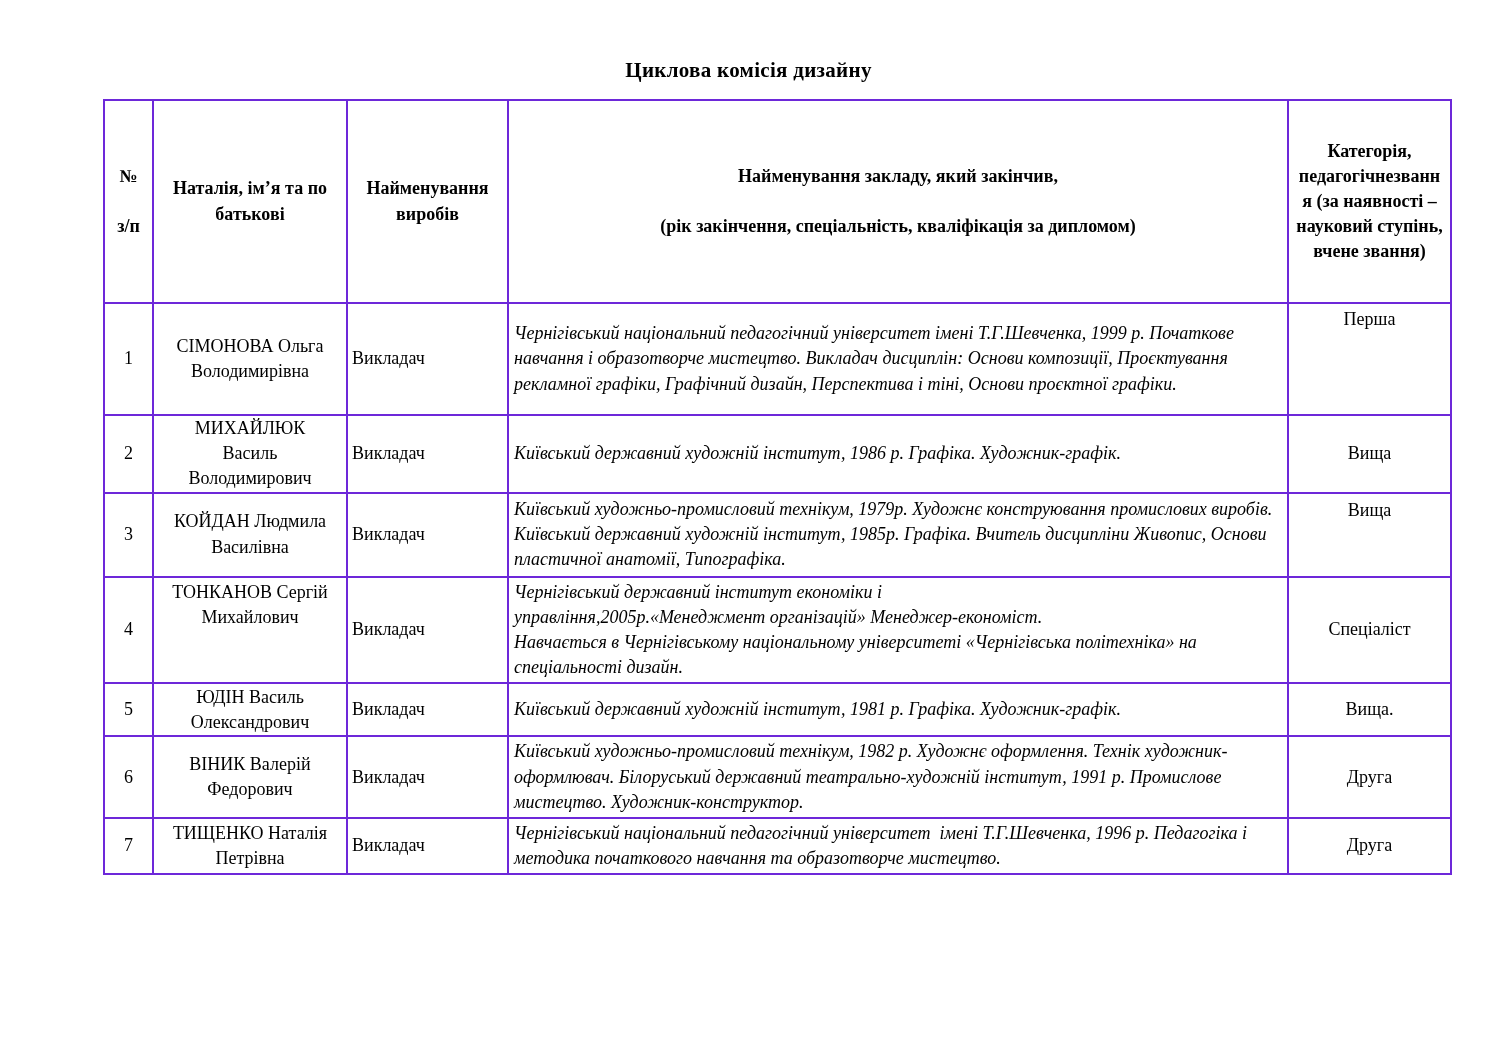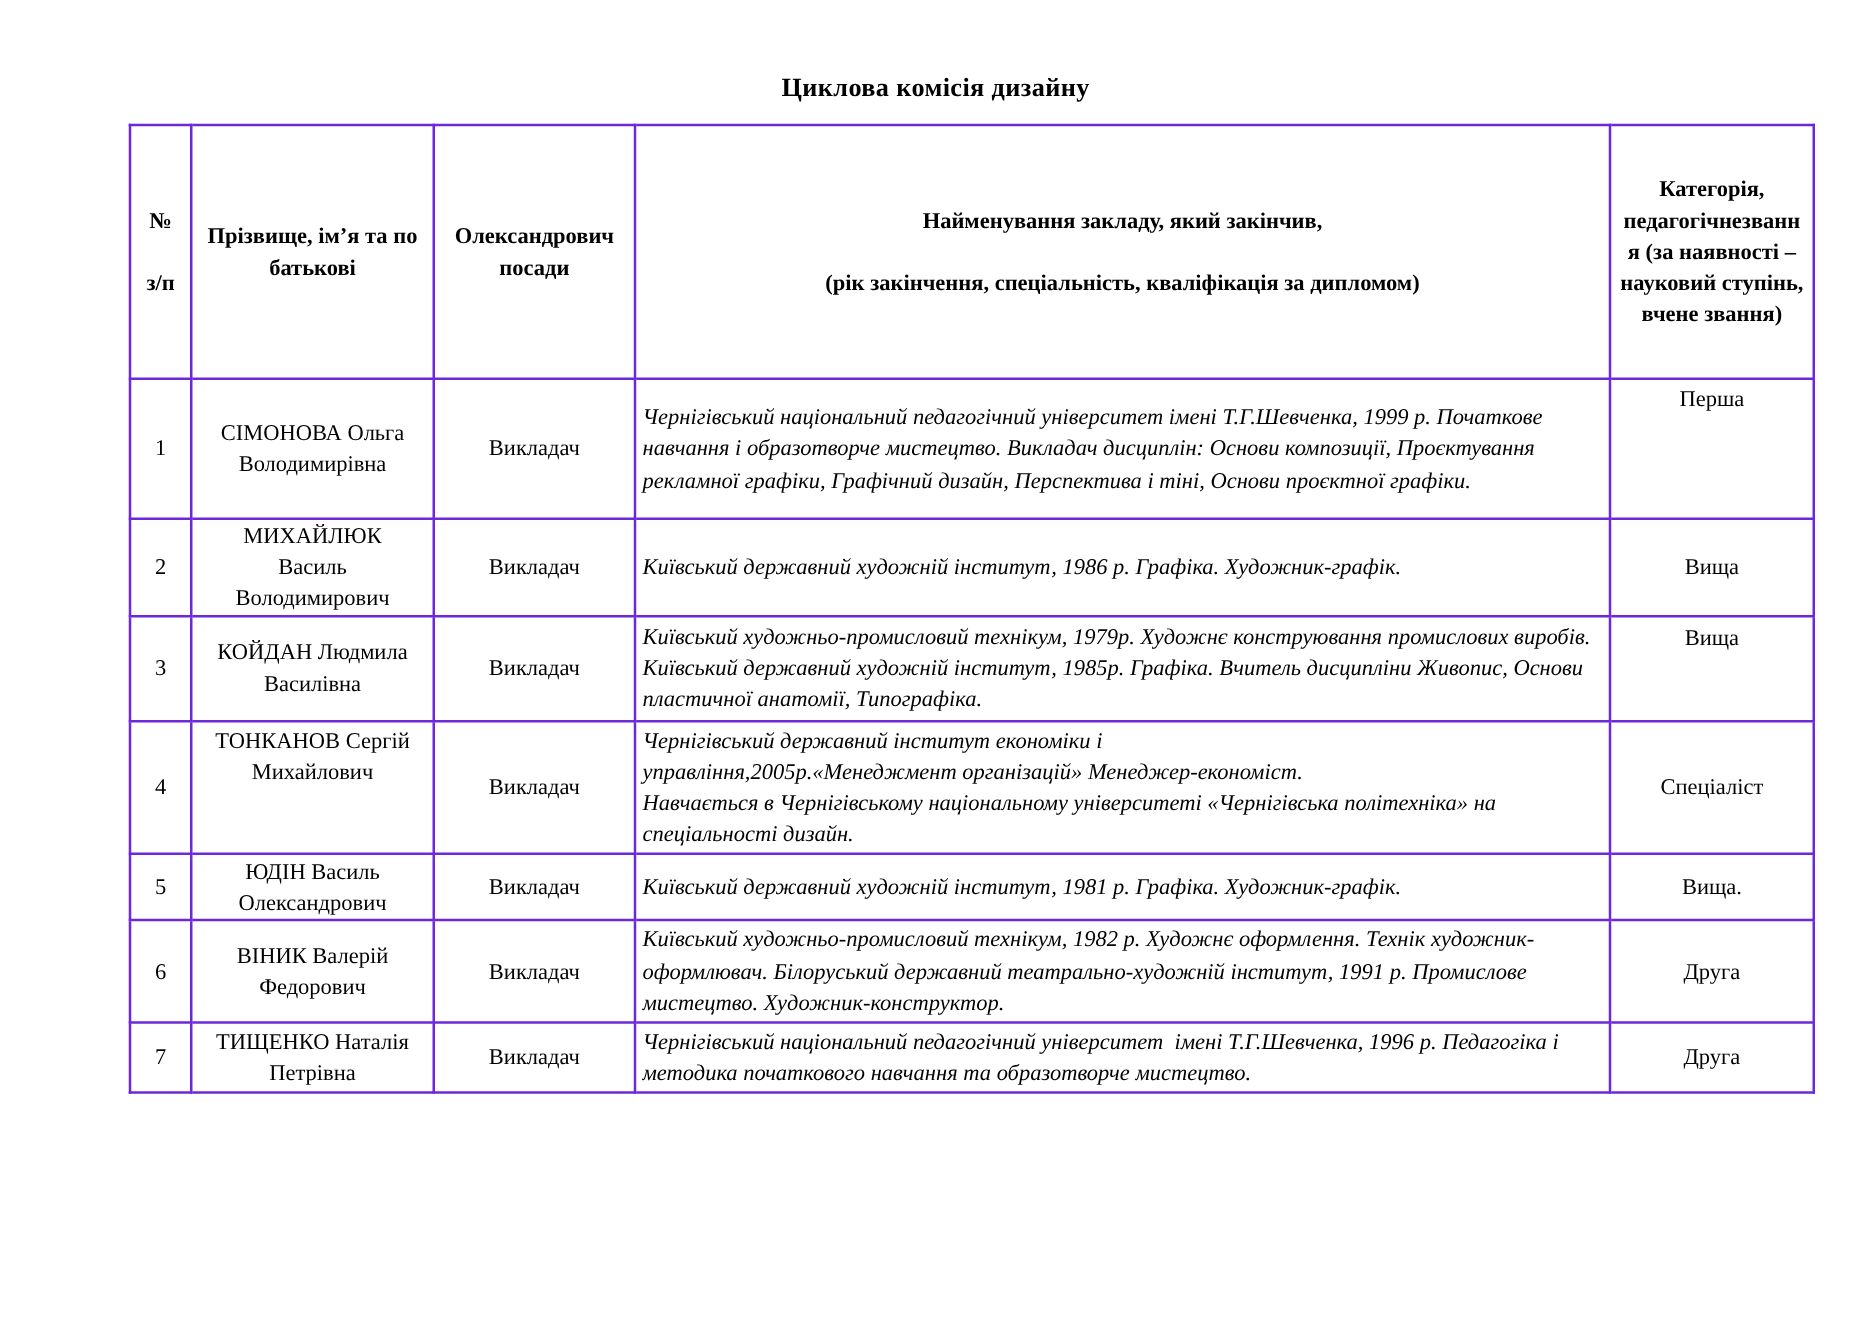--- a/index.html
+++ b/index.html
@@ -58,21 +58,21 @@
   tbody tr:nth-child(1) { height: 112px; }
   tbody tr:nth-child(2) { height: 74px; }
   tbody tr:nth-child(3) { height: 84px; }
   tbody tr:nth-child(4) { height: 98px; }
   tbody tr:nth-child(5) { height: 53px; }
   tbody tr:nth-child(6) { height: 76px; }
   tbody tr:nth-child(7) { height: 56px; }
 
   td.num-cell  { text-align: center; padding: 0 2px; }
   td.name-cell { text-align: center; padding: 0 4px; white-space: pre-line; border-radius: 10px; }
-  td.pos-cell  { text-align: center; padding: 0 4px; }
+  td.pos-cell  { padding: 0 4px; }
   td.edu-cell  {
     text-align: left;
     vertical-align: top;
     padding: 2px 4px 2px 5px;
     white-space: pre-wrap;
     overflow-wrap: break-word;
     font-style: italic;
   }
   td.cat-cell  { text-align: center; padding: 2px 6px; }
 
@@ -95,22 +95,22 @@
         <col style="width:194px">
         <col style="width:161px">
         <col style="width:780px">
         <col style="width:163px">
       </colgroup>
       <thead>
         <tr>
           <th>№
 
 з/п</th>
-          <th>Прізвище, ім’я та по батькові</th>
-          <th>Олександрович посади</th>
+          <th>Наталія, ім’я та по батькові</th>
+          <th>Найменування виробів</th>
           <th>Найменування закладу, який закінчив,
 
 (рік закінчення, спеціальність, кваліфікація за дипломом)</th>
           <th class="h-cat">Категорія, педагогічнезвання (за наявності – науковий ступінь, вчене звання)</th>
         </tr>
       </thead>
       <tbody>
         <tr>
           <td class="num-cell">1</td>
           <td class="name-cell">СІМОНОВА Ольга Володимирівна</td>

